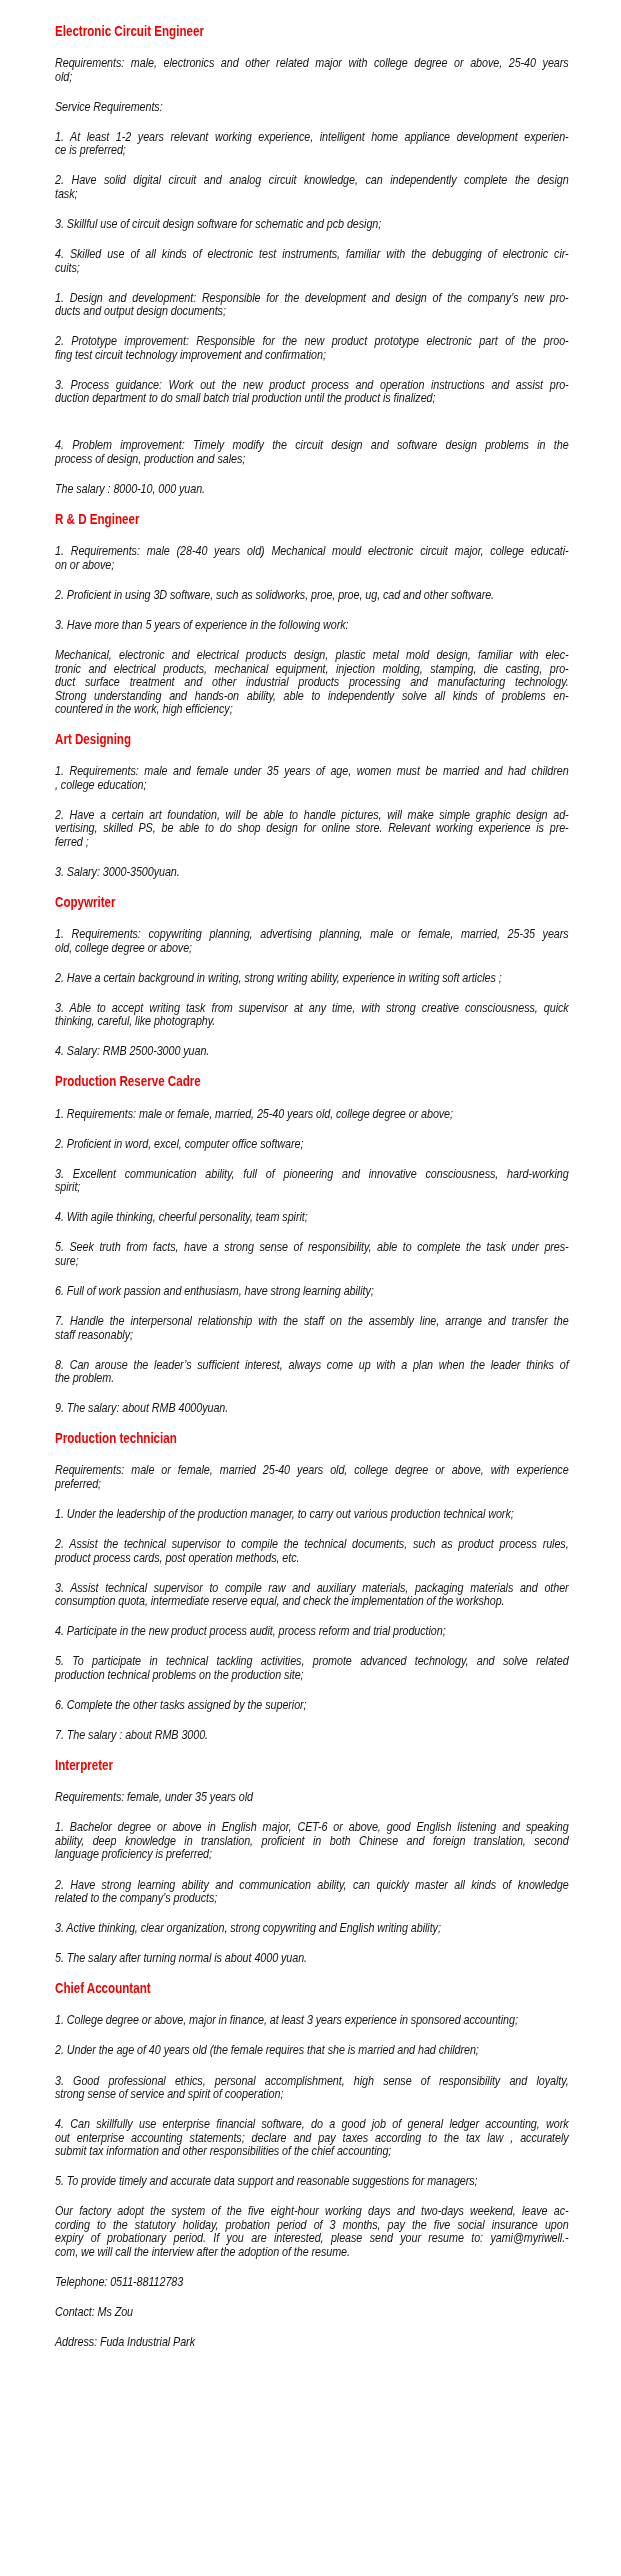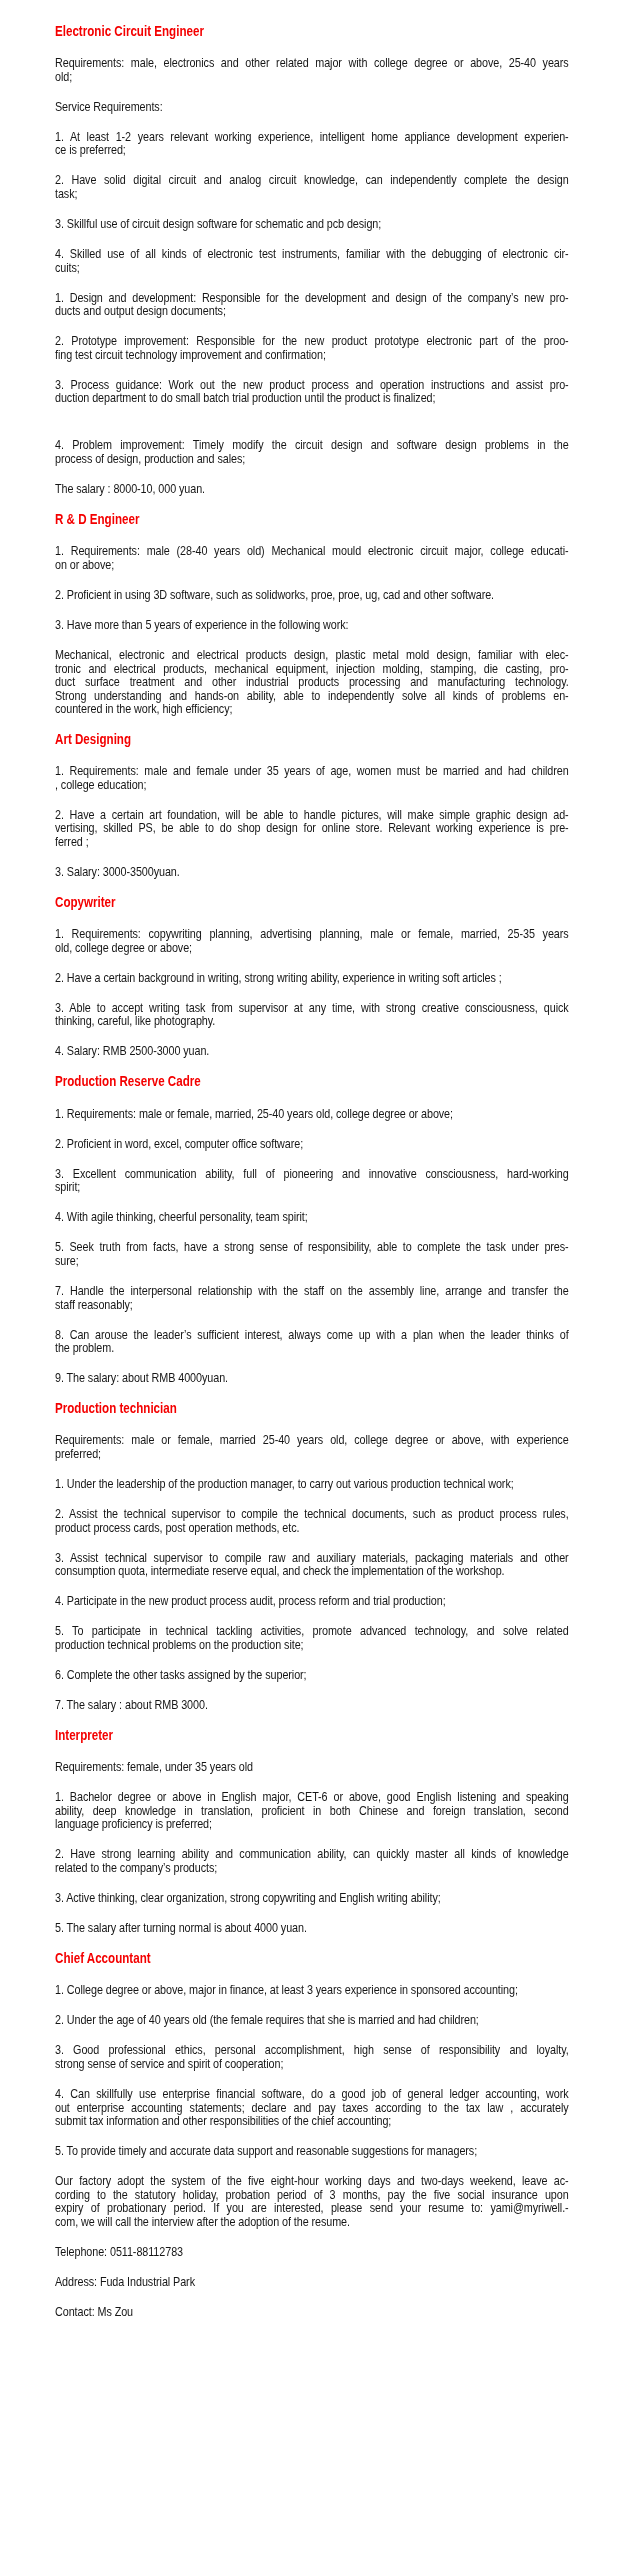--- a/index.html
+++ b/index.html
@@ -19,20 +19,21 @@
     font-size: 14.5px;
     line-height: 15.5px;
     font-weight: bold;
     white-space: nowrap;
     transform: scaleX(0.8);
     transform-origin: 0 0;
   }
   .para {
     margin: 0 0 16.6px 0;
     width: 513px;
+    font-style: italic;
   }
   .line {
     font-size: 13.5px;
     line-height: 13.5px;
     letter-spacing: -0.1px;
     width: 642px;               
     transform: scaleX(0.8);      
     transform-origin: 0 0;
     white-space: nowrap;
     text-align: justify;
@@ -148,20 +149,23 @@
       <div class="line">spirit;</div>
     </div>
     <div class="para">
       <div class="line">4. With agile thinking, cheerful personality, team spirit;</div>
     </div>
     <div class="para">
       <div class="line">5. Seek truth from facts, have a strong sense of responsibility, able to complete the task under pres-</div>
       <div class="line">sure;</div>
     </div>
     <div class="para">
+      <div class="line">6. Full of work passion and enthusiasm, have strong learning ability;</div>
+    </div>
+    <div class="para">
       <div class="line">7. Handle the interpersonal relationship with the staff on the assembly line, arrange and transfer the</div>
       <div class="line">staff reasonably;</div>
     </div>
     <div class="para">
       <div class="line">8. Can arouse the leader’s sufficient interest, always come up with a plan when the leader thinks of</div>
       <div class="line">the problem.</div>
     </div>
     <div class="para">
       <div class="line">9. The salary:  about RMB 4000yuan.</div>
     </div>
@@ -235,19 +239,19 @@
     <div class="para">
       <div class="line">Our factory adopt the system of the five eight-hour working days and two-days weekend, leave ac-</div>
       <div class="line">cording to the statutory holiday, probation period of 3 months, pay the five social insurance upon</div>
       <div class="line">expiry of probationary period. If you are interested, please send your resume to: yami@myriwell.-</div>
       <div class="line">com, we will call the interview after the adoption of the resume.</div>
     </div>
     <div class="para">
       <div class="line">Telephone: 0511-88112783</div>
     </div>
     <div class="para">
+      <div class="line">Contact: Ms Zou</div>
+    </div>
+    <div class="para">
       <div class="line">Address: Fuda Industrial Park</div>
-    </div>
-    <div class="para">
-      <div class="line">Contact: Ms Zou</div>
     </div>
   </main>
 
 
 </body></html>

